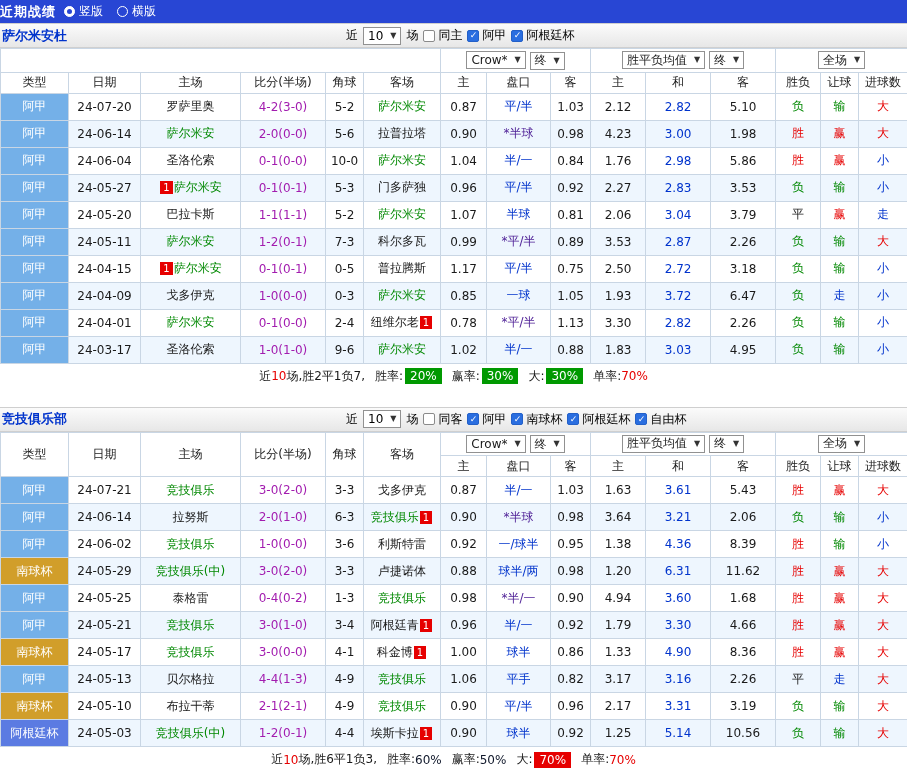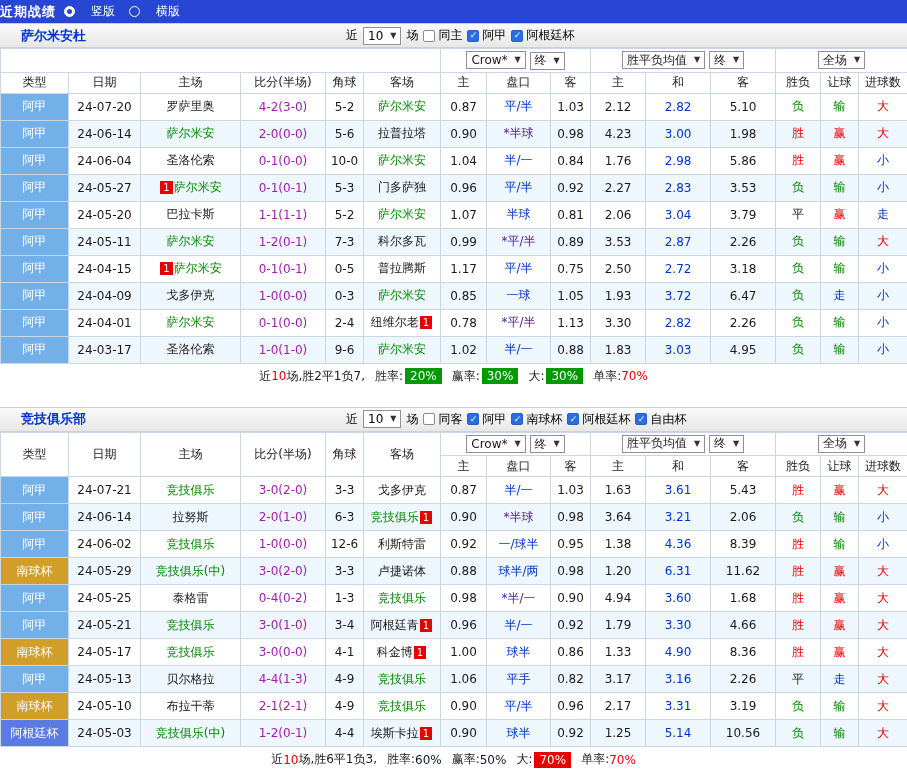--- a/index.html
+++ b/index.html
@@ -1,25 +1,25 @@
 <!DOCTYPE html>
 <html><head>
 <meta charset="utf-8">
 <style>
 *{box-sizing:border-box;margin:0;padding:0}
 body{width:907px;background:#fff;font-family:"DejaVu Sans","Liberation Sans",sans-serif;font-size:12px;color:#1a1a1a}
 .topbar{height:23px;background:#2846d4;color:#fff;display:flex;align-items:center;gap:8px}
 .topbar .title{font-weight:bold;font-size:13px;letter-spacing:1px}
 .radio-group{display:flex;align-items:center;gap:14px}
-.radio{display:inline-flex;align-items:center;gap:16px;cursor:pointer}
+.radio{display:inline-flex;align-items:center;gap:4px;cursor:pointer}
 .radio-circle{width:11px;height:11px;border:1px solid #fff;border-radius:50%;display:inline-block;position:relative}
 .radio-circle.sel{background:#fff}
 .radio-circle.sel::after{content:"";position:absolute;left:2px;top:2px;width:5px;height:5px;border-radius:50%;background:#2846d4}
 .section-bar{position:relative;height:25px;background:linear-gradient(#fbfbfb,#e7e7e7);border-top:1px solid #cfcfcf;border-bottom:1px solid #cfcfcf;display:flex;align-items:center}
-.team-title{color:#0033cc;font-weight:bold;font-size:13px;padding-left:21px}
+.team-title{color:#0033cc;font-weight:bold;font-size:13px;padding-left:2px}
 .filter-controls{position:absolute;left:346px;top:0;height:100%;display:flex;align-items:center;gap:5px;color:#000}
 .selectbox{display:inline-flex;align-items:center;justify-content:space-between;border:1px solid #919191;background:#fff;height:18px;padding:0 4px;gap:7px;cursor:pointer;white-space:nowrap}
 .selectbox .caret{font-size:8px;color:#333;line-height:1}
 .checkbox{display:inline-flex;align-items:center;gap:3px;cursor:pointer;white-space:nowrap}
 .box{width:12px;height:12px;border:1px solid #8a8a8a;border-radius:2px;background:#fff;display:inline-flex;align-items:center;justify-content:center;font-size:9px;line-height:1;color:#fff}
 .box.checked{background:#2a6ee0;border-color:#2360c8}
 table{border-collapse:collapse;width:907px;table-layout:fixed;background:#fff}
 th,td{border:1px solid #c9d6e4;text-align:center;white-space:nowrap;overflow:hidden;font-weight:normal;vertical-align:middle}
 thead .dd-row th{height:15px}
 thead .col-row th{height:21px}
@@ -453,21 +453,21 @@
           <td>2.06</td>
           <td class="c-green">负</td>
           <td class="c-green">输</td>
           <td class="c-blue">小</td>
         </tr>
         <tr>
           <td class="t-liga">阿甲</td>
           <td>24-06-02</td>
           <td><span class="team-name focus">竞技俱乐</span></td>
           <td class="score">1-0(0-0)</td>
-          <td>12-6</td>
+          <td>3-6</td>
           <td><span class="team-name">利斯特雷</span></td>
           <td>0.92</td>
           <td class="hd-blue">一/球半</td>
           <td>0.95</td>
           <td>1.38</td>
           <td class="eu-draw">4.36</td>
           <td>8.39</td>
           <td class="c-red">胜</td>
           <td class="c-green">输</td>
           <td class="c-blue">小</td>

